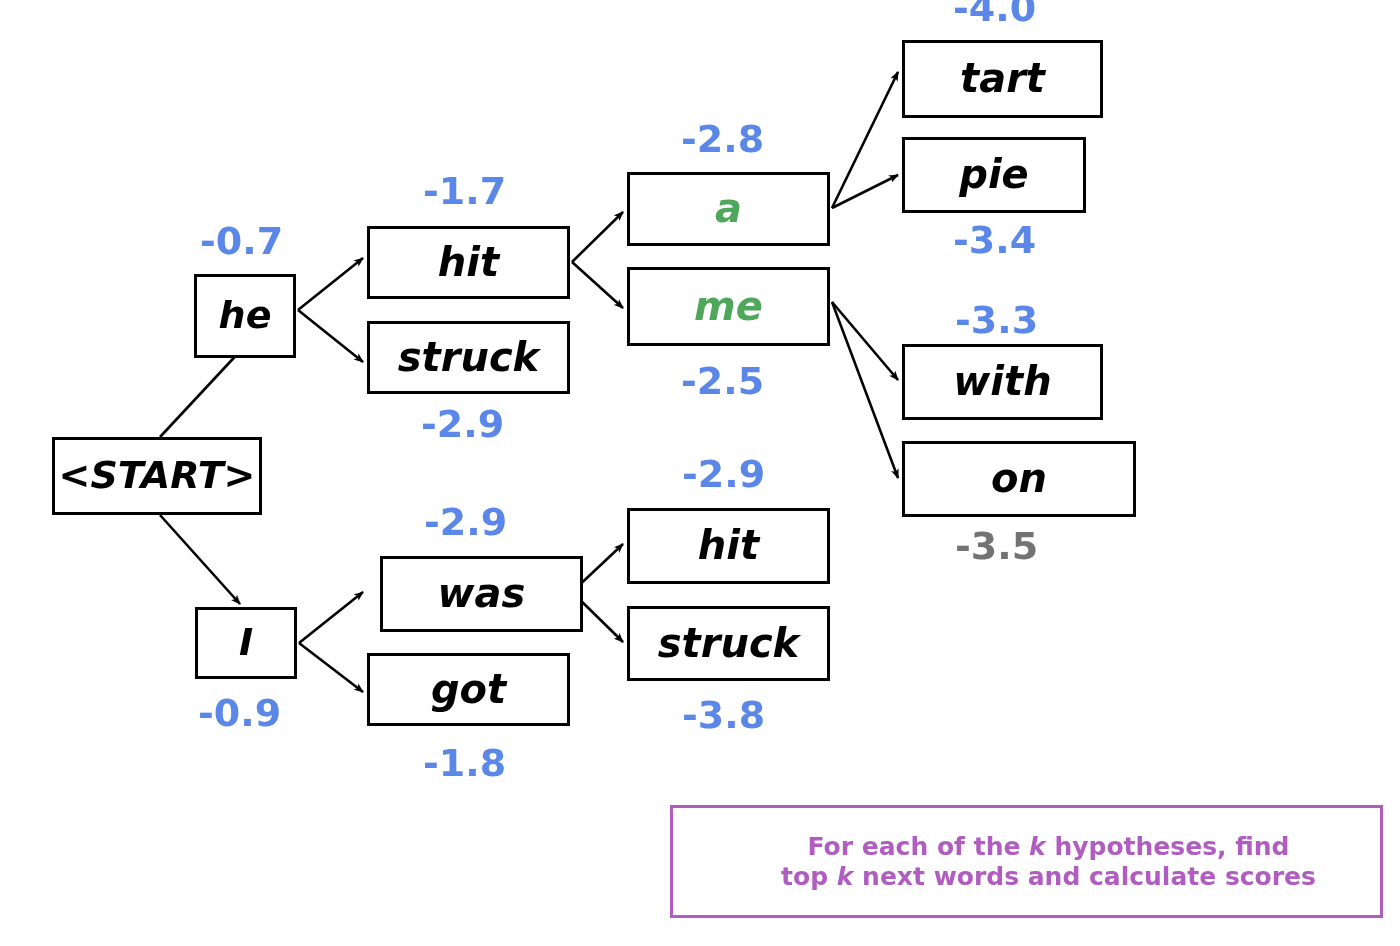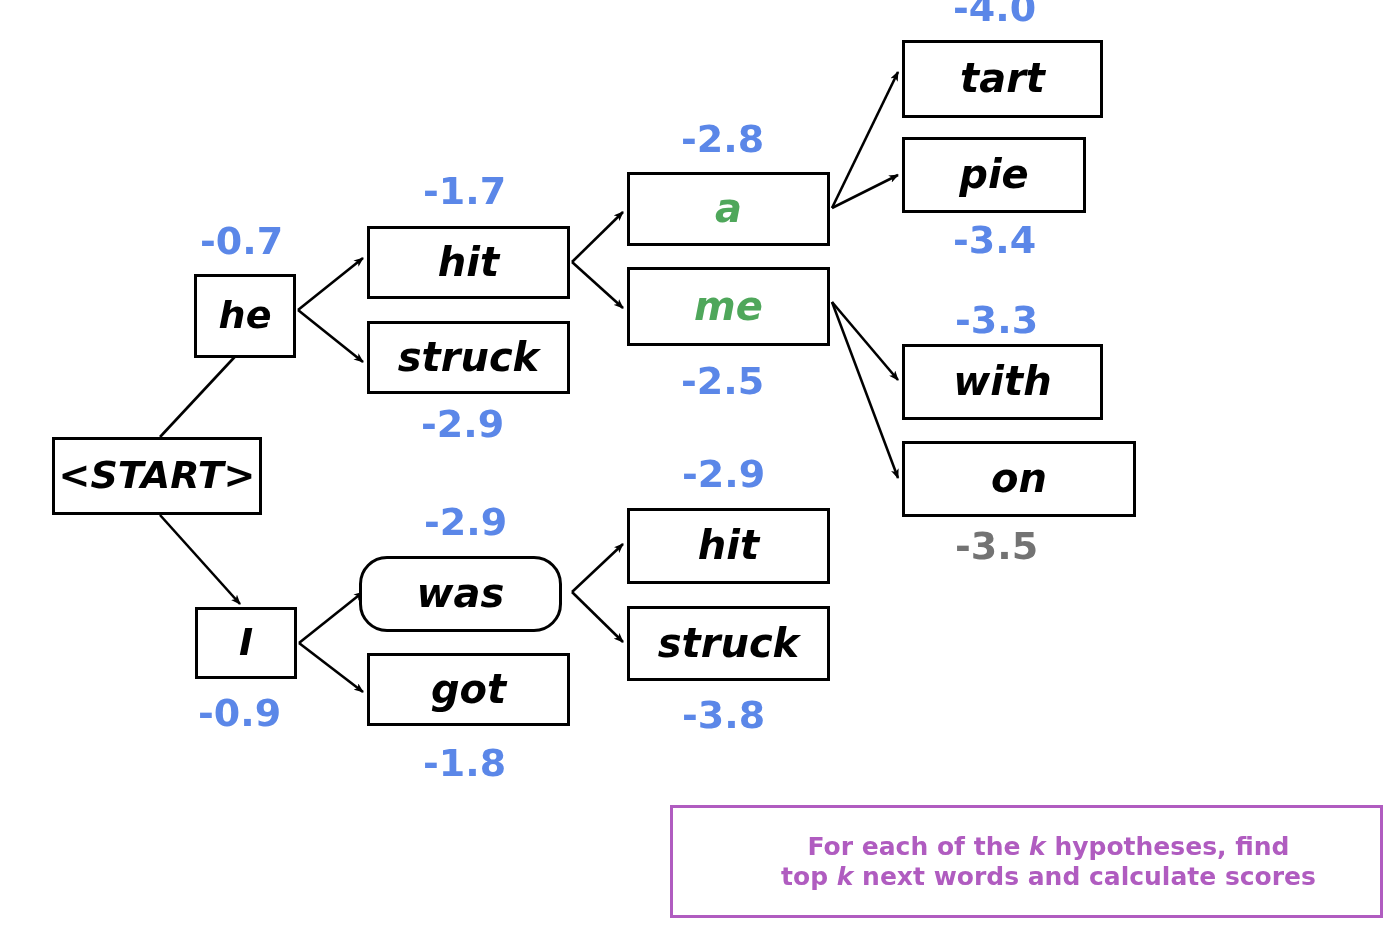--- a/index.html
+++ b/index.html
@@ -110,21 +110,21 @@
       </div>
       <div class="node" style="left: 195px; top: 607px; width: 102px; height: 72px; font-size: 38px;">
         <span class="label">I</span>
       </div>
       <div class="node" style="left: 367px; top: 226px; width: 203px; height: 73px; font-size: 40px;">
         <span class="label">hit</span>
       </div>
       <div class="node" style="left: 367px; top: 321px; width: 203px; height: 73px; font-size: 40px;">
         <span class="label">struck</span>
       </div>
-      <div class="node" style="left: 359px; top: 556px; width: 203px; height: 76px; font-size: 40px; border-radius: 28px;">
+      <div class="node" style="left: 380px; top: 556px; width: 203px; height: 76px; font-size: 40px;">
         <span class="label">was</span>
       </div>
       <div class="node" style="left: 367px; top: 653px; width: 203px; height: 73px; font-size: 40px;">
         <span class="label">got</span>
       </div>
       <div class="node green" style="left: 627px; top: 172px; width: 203px; height: 74px; font-size: 40px;">
         <span class="label">a</span>
       </div>
       <div class="node green" style="left: 627px; top: 267px; width: 203px; height: 79px; font-size: 40px;">
         <span class="label">me</span>

